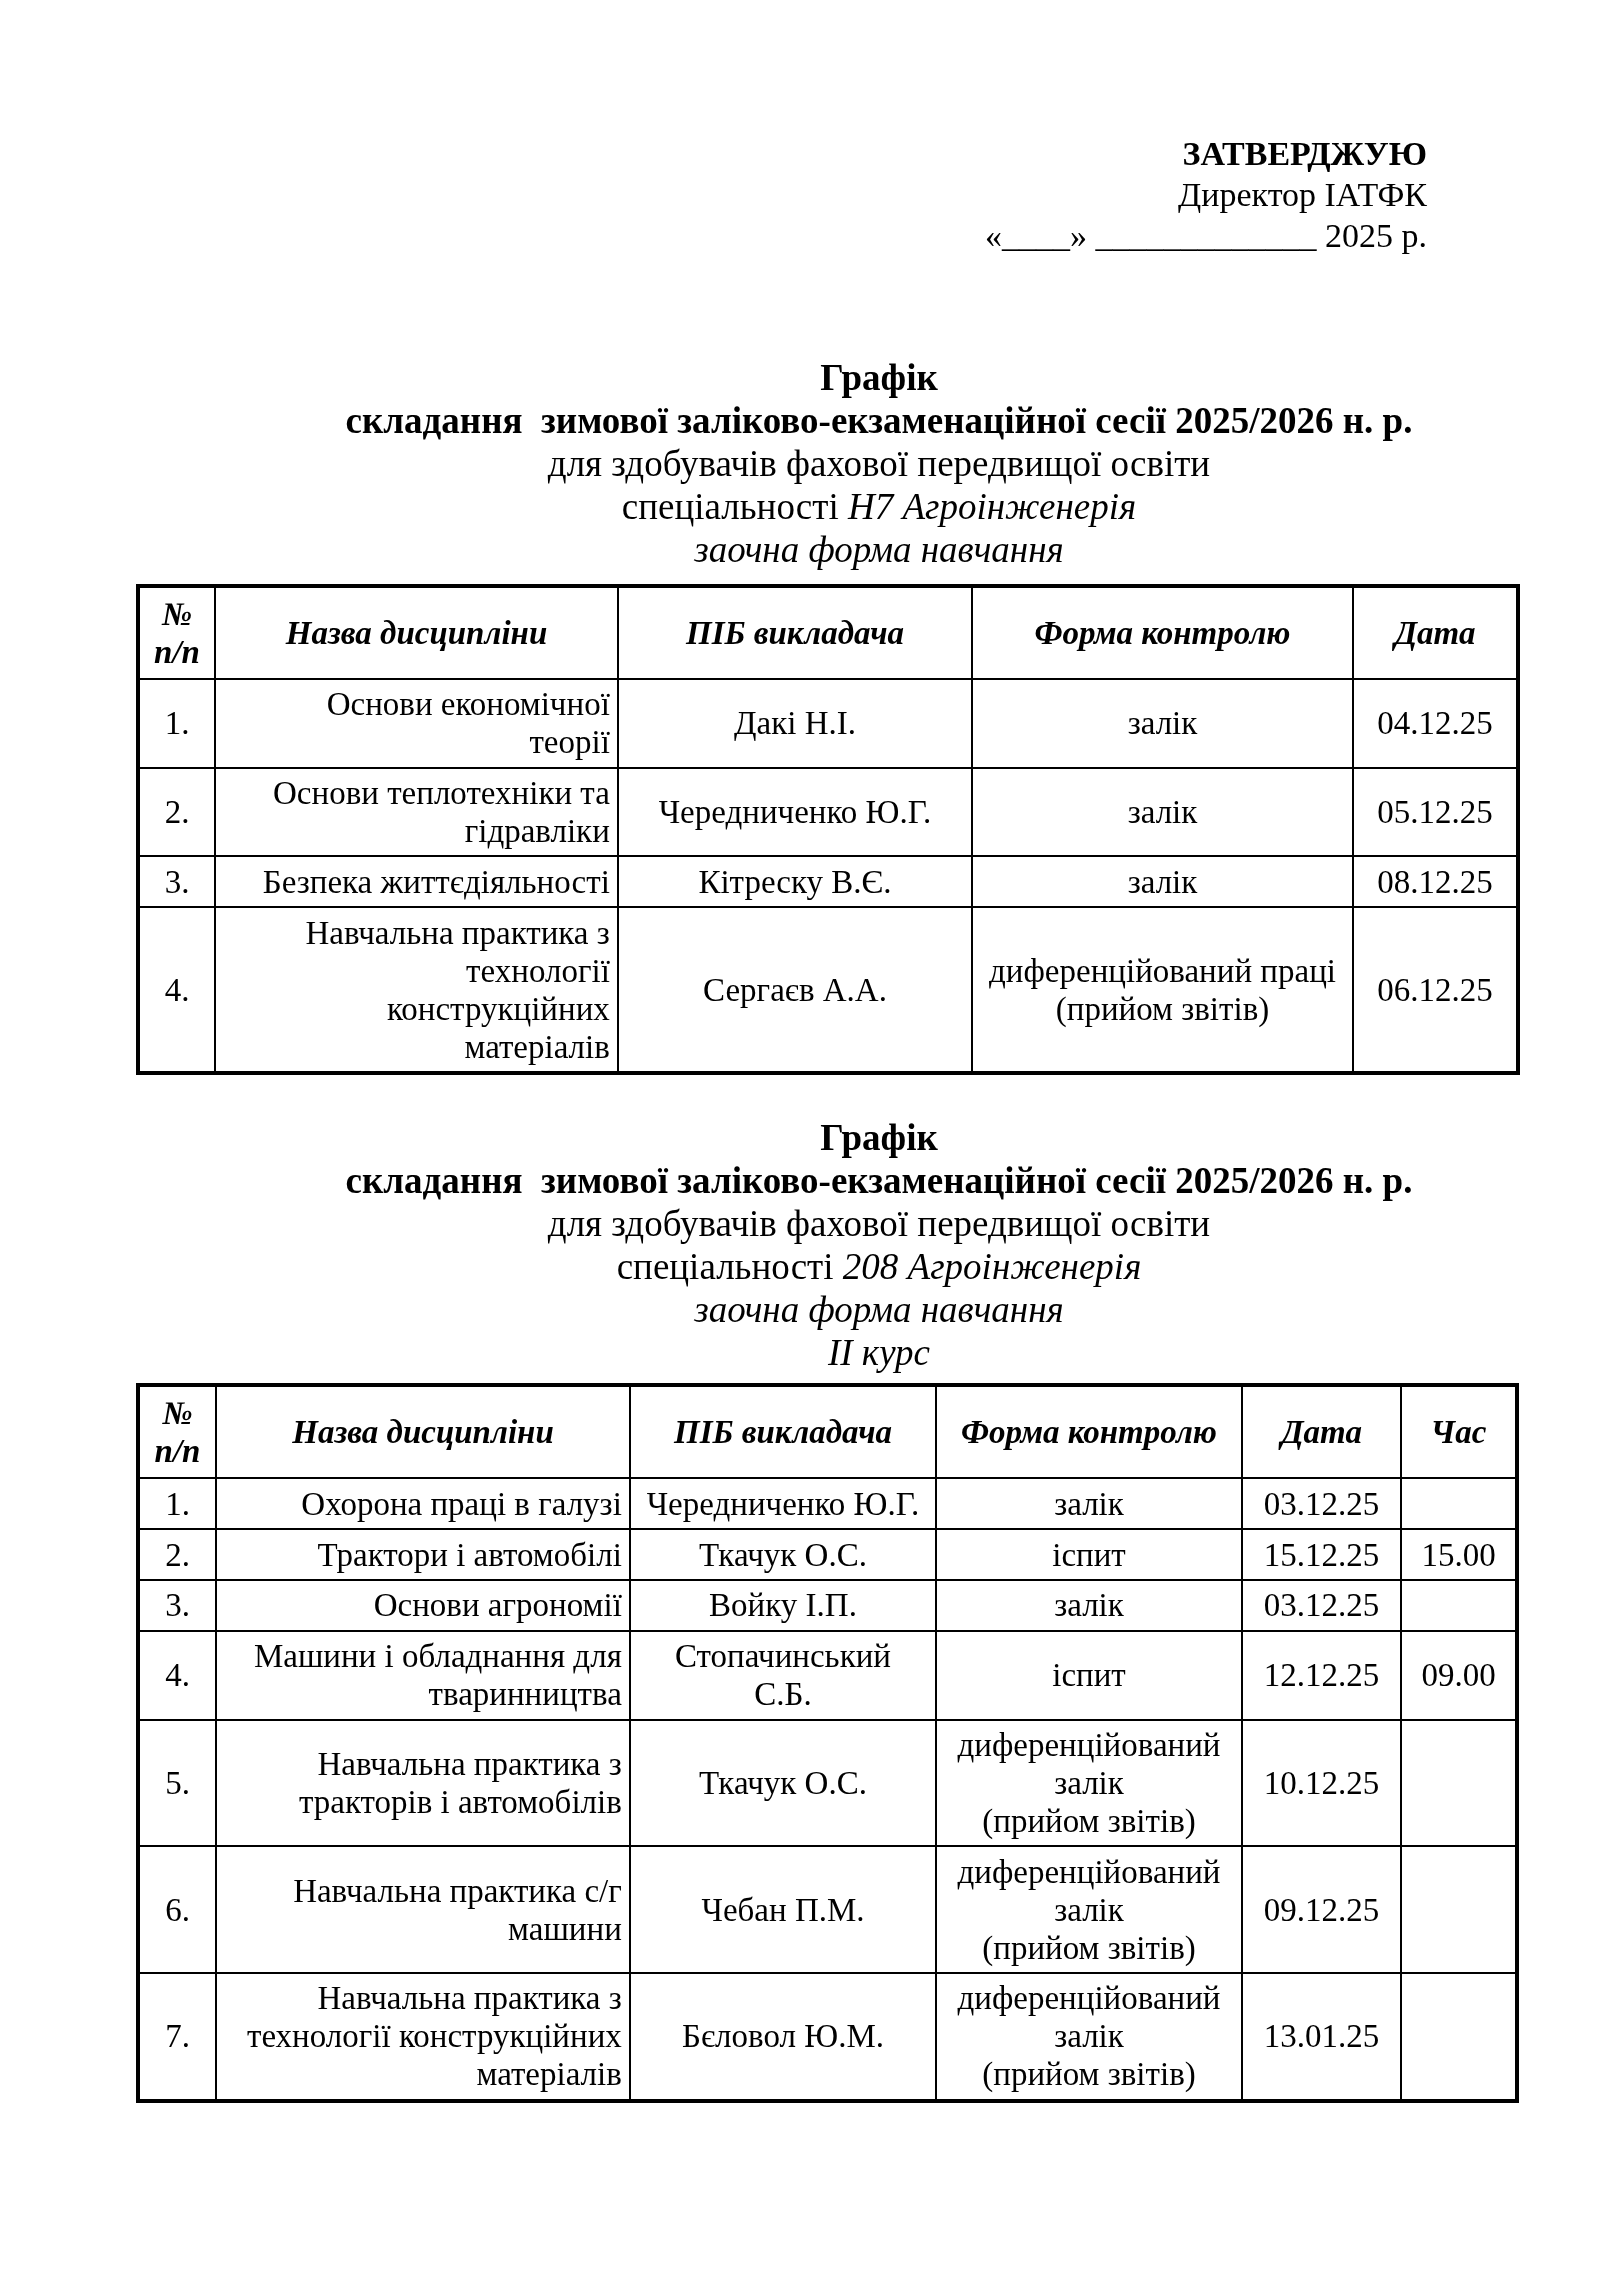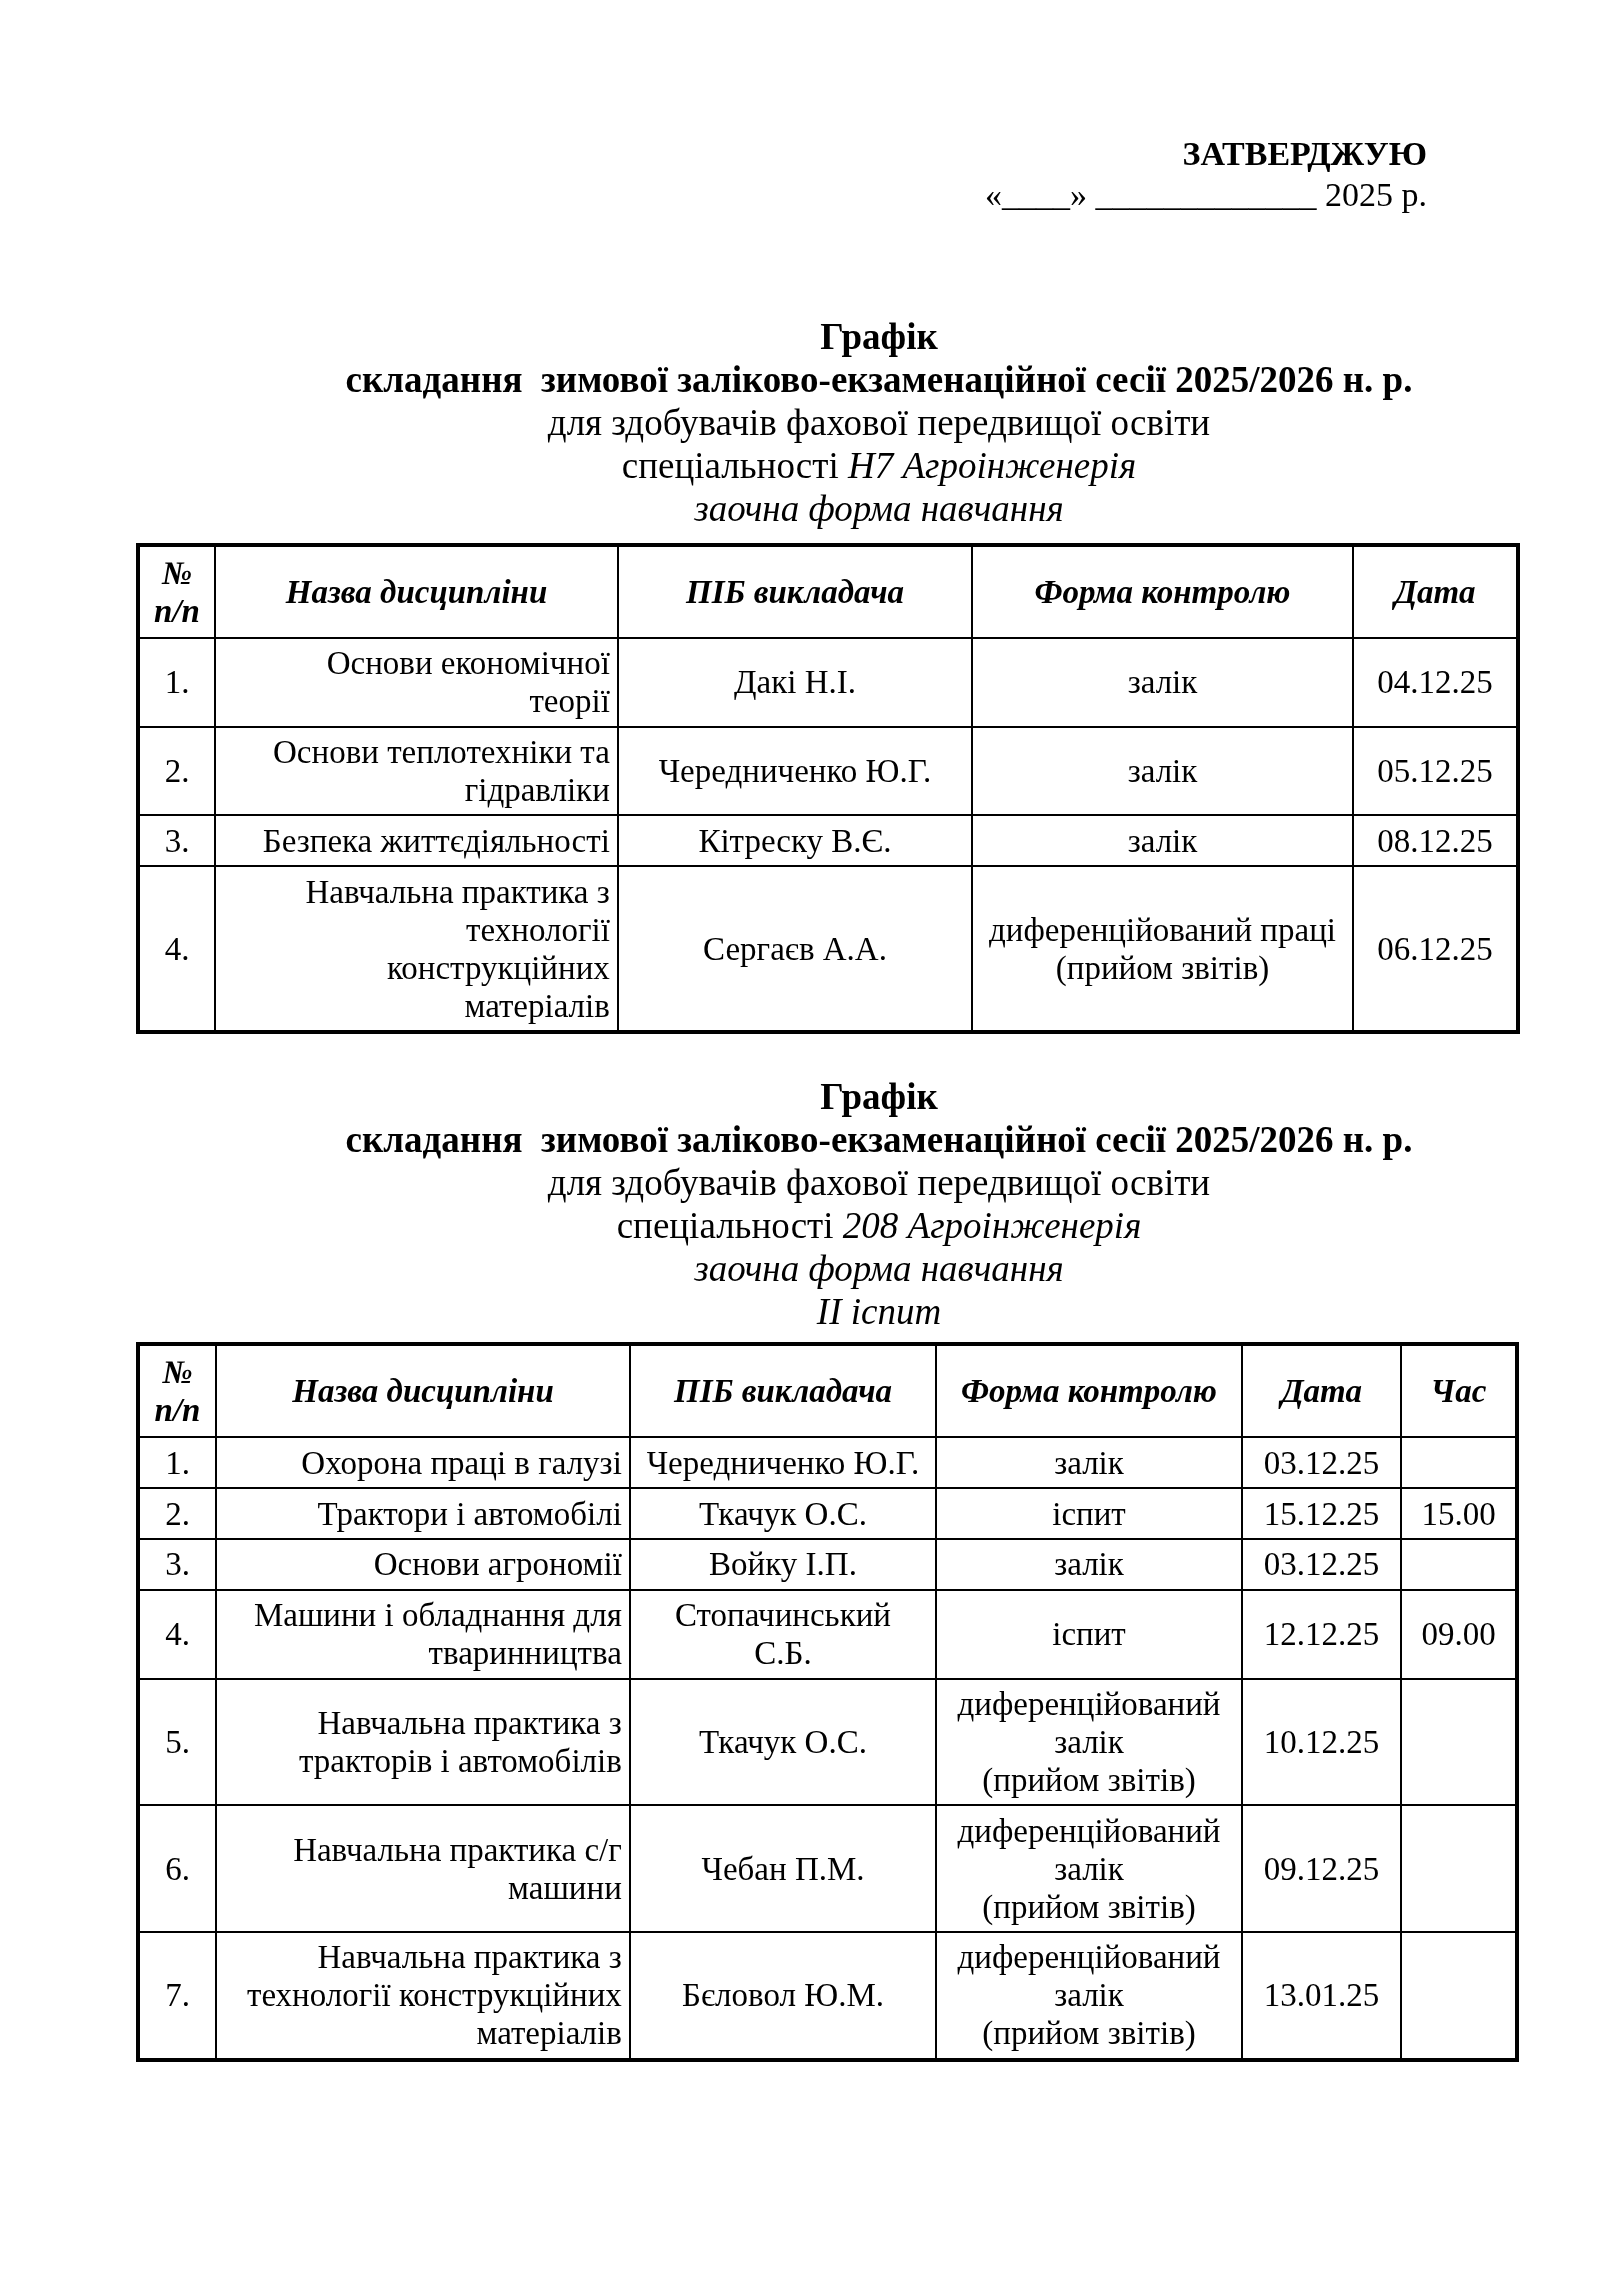--- a/index.html
+++ b/index.html
@@ -76,20 +76,21 @@
     margin-left: 44px;
   }
 </style>
 </head>
 <body>
 
 <div class="page">
 
   <div class="approval">
     <div class="approval-line bold">ЗАТВЕРДЖУЮ</div>
+    <div class="approval-line">Директор ІАТФК</div>
     <div class="approval-line">«____» _____________ 2025 р.</div>
   </div>
 
   <div class="title-block first">
     <div class="title-line bold">Графік</div>
     <div class="title-line bold">складання&nbsp; зимової заліково-екзаменаційної сесії 2025/2026 н. р.</div>
     <div class="title-line">для здобувачів фахової передвищої освіти</div>
     <div class="title-line"><span>спеціальності </span><span class="italic">Н7 Агроінженерія</span></div>
     <div class="title-line italic">заочна форма навчання</div>
   </div>
@@ -149,21 +150,21 @@
         </tr>
       </tbody>
   </table>
 
   <div class="title-block second">
     <div class="title-line bold">Графік</div>
     <div class="title-line bold">складання&nbsp; зимової заліково-екзаменаційної сесії 2025/2026 н. р.</div>
     <div class="title-line">для здобувачів фахової передвищої освіти</div>
     <div class="title-line"><span>спеціальності </span><span class="italic">208 Агроінженерія</span></div>
     <div class="title-line italic">заочна форма навчання</div>
-    <div class="title-line italic">ІІ іспит</div>
+    <div class="title-line italic">ІІ курс</div>
   </div>
 
   <table class="schedule t2">
     <colgroup>
       <col style="width:78px">
         <col style="width:414px">
         <col style="width:306px">
         <col style="width:306px">
         <col style="width:159px">
         <col style="width:116px">

